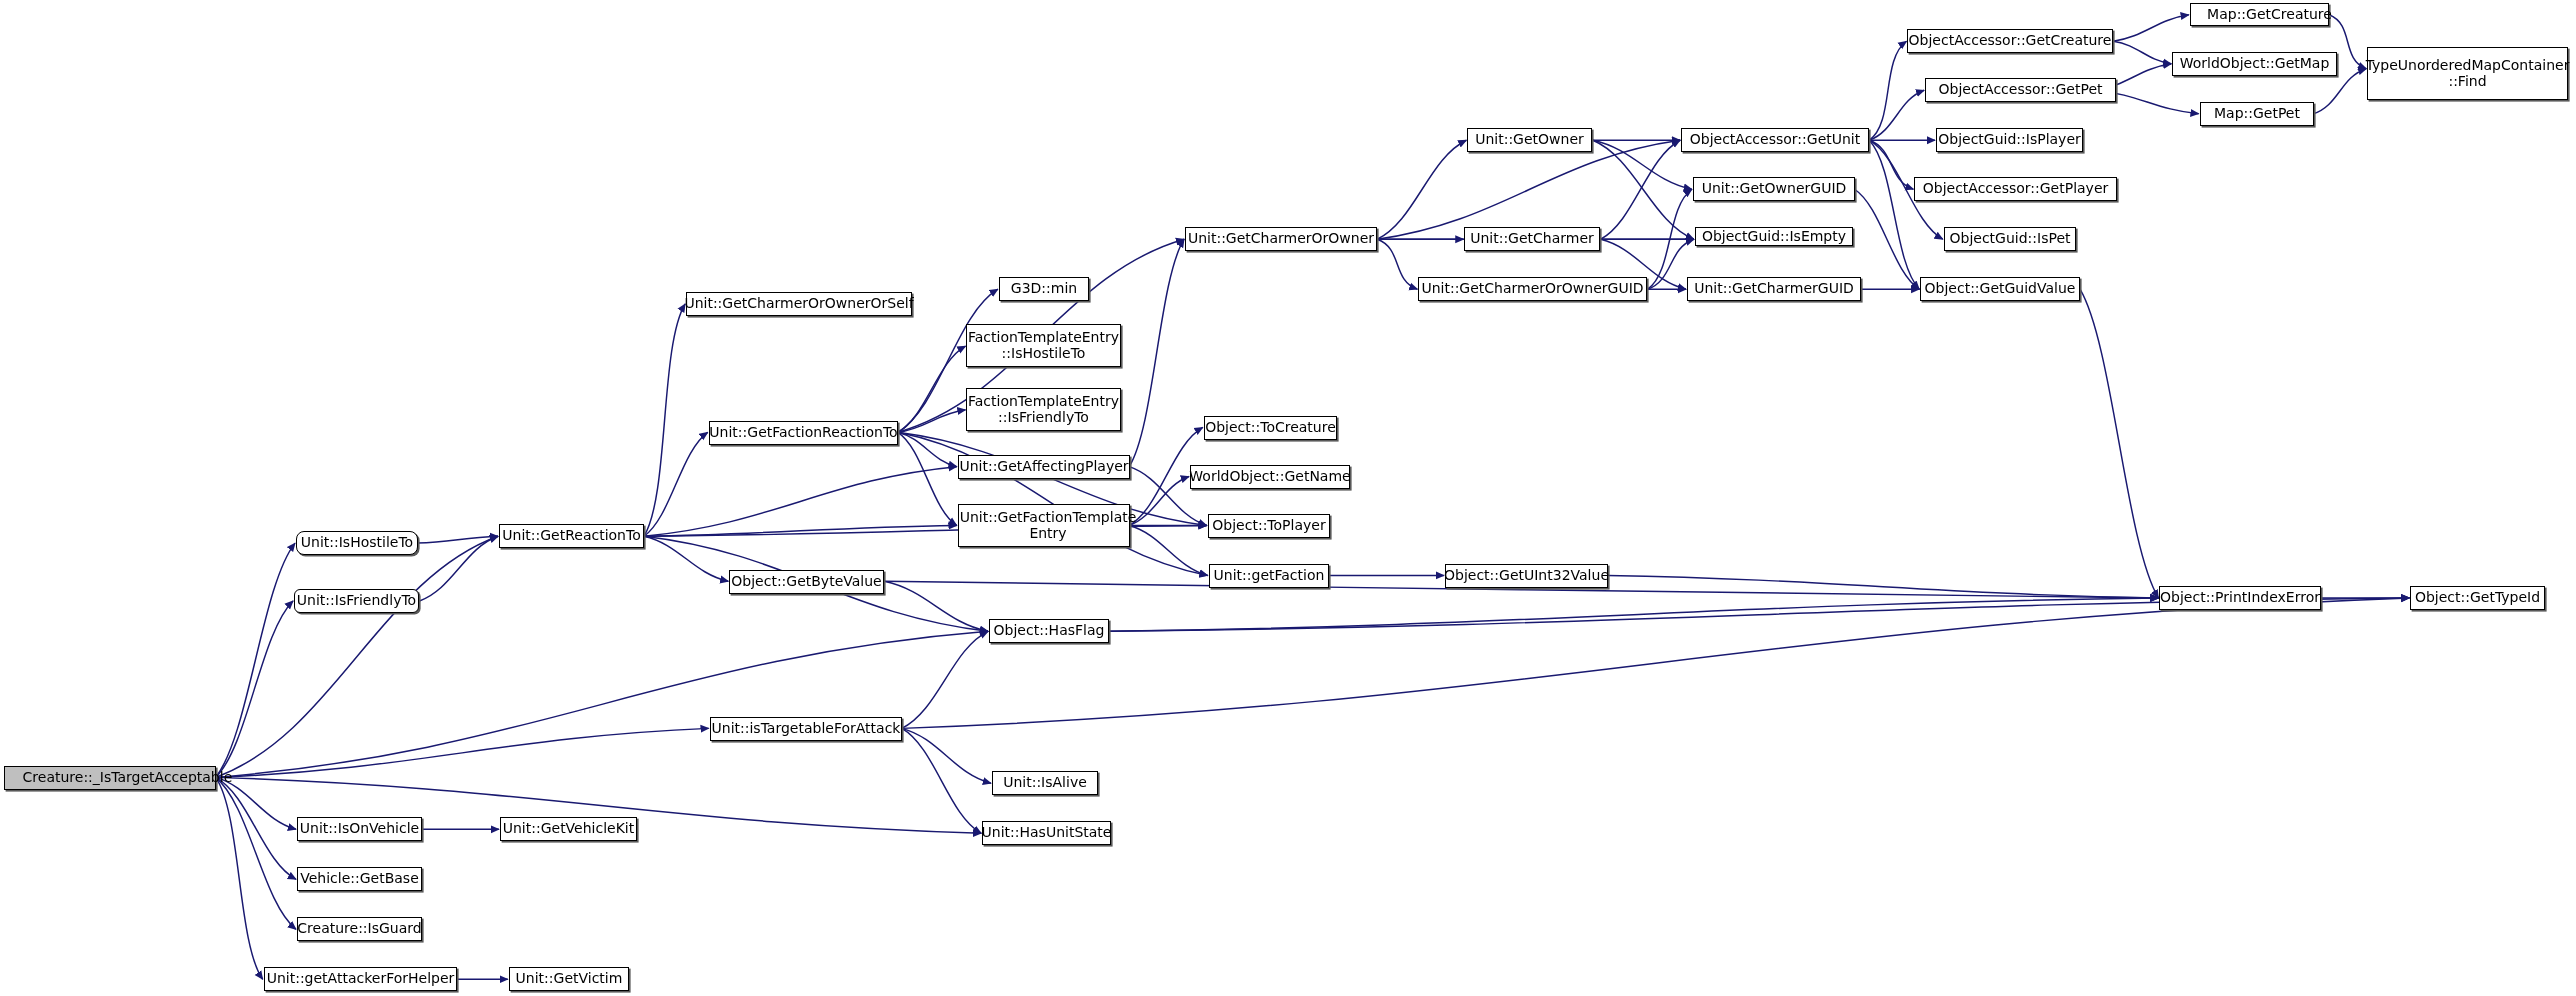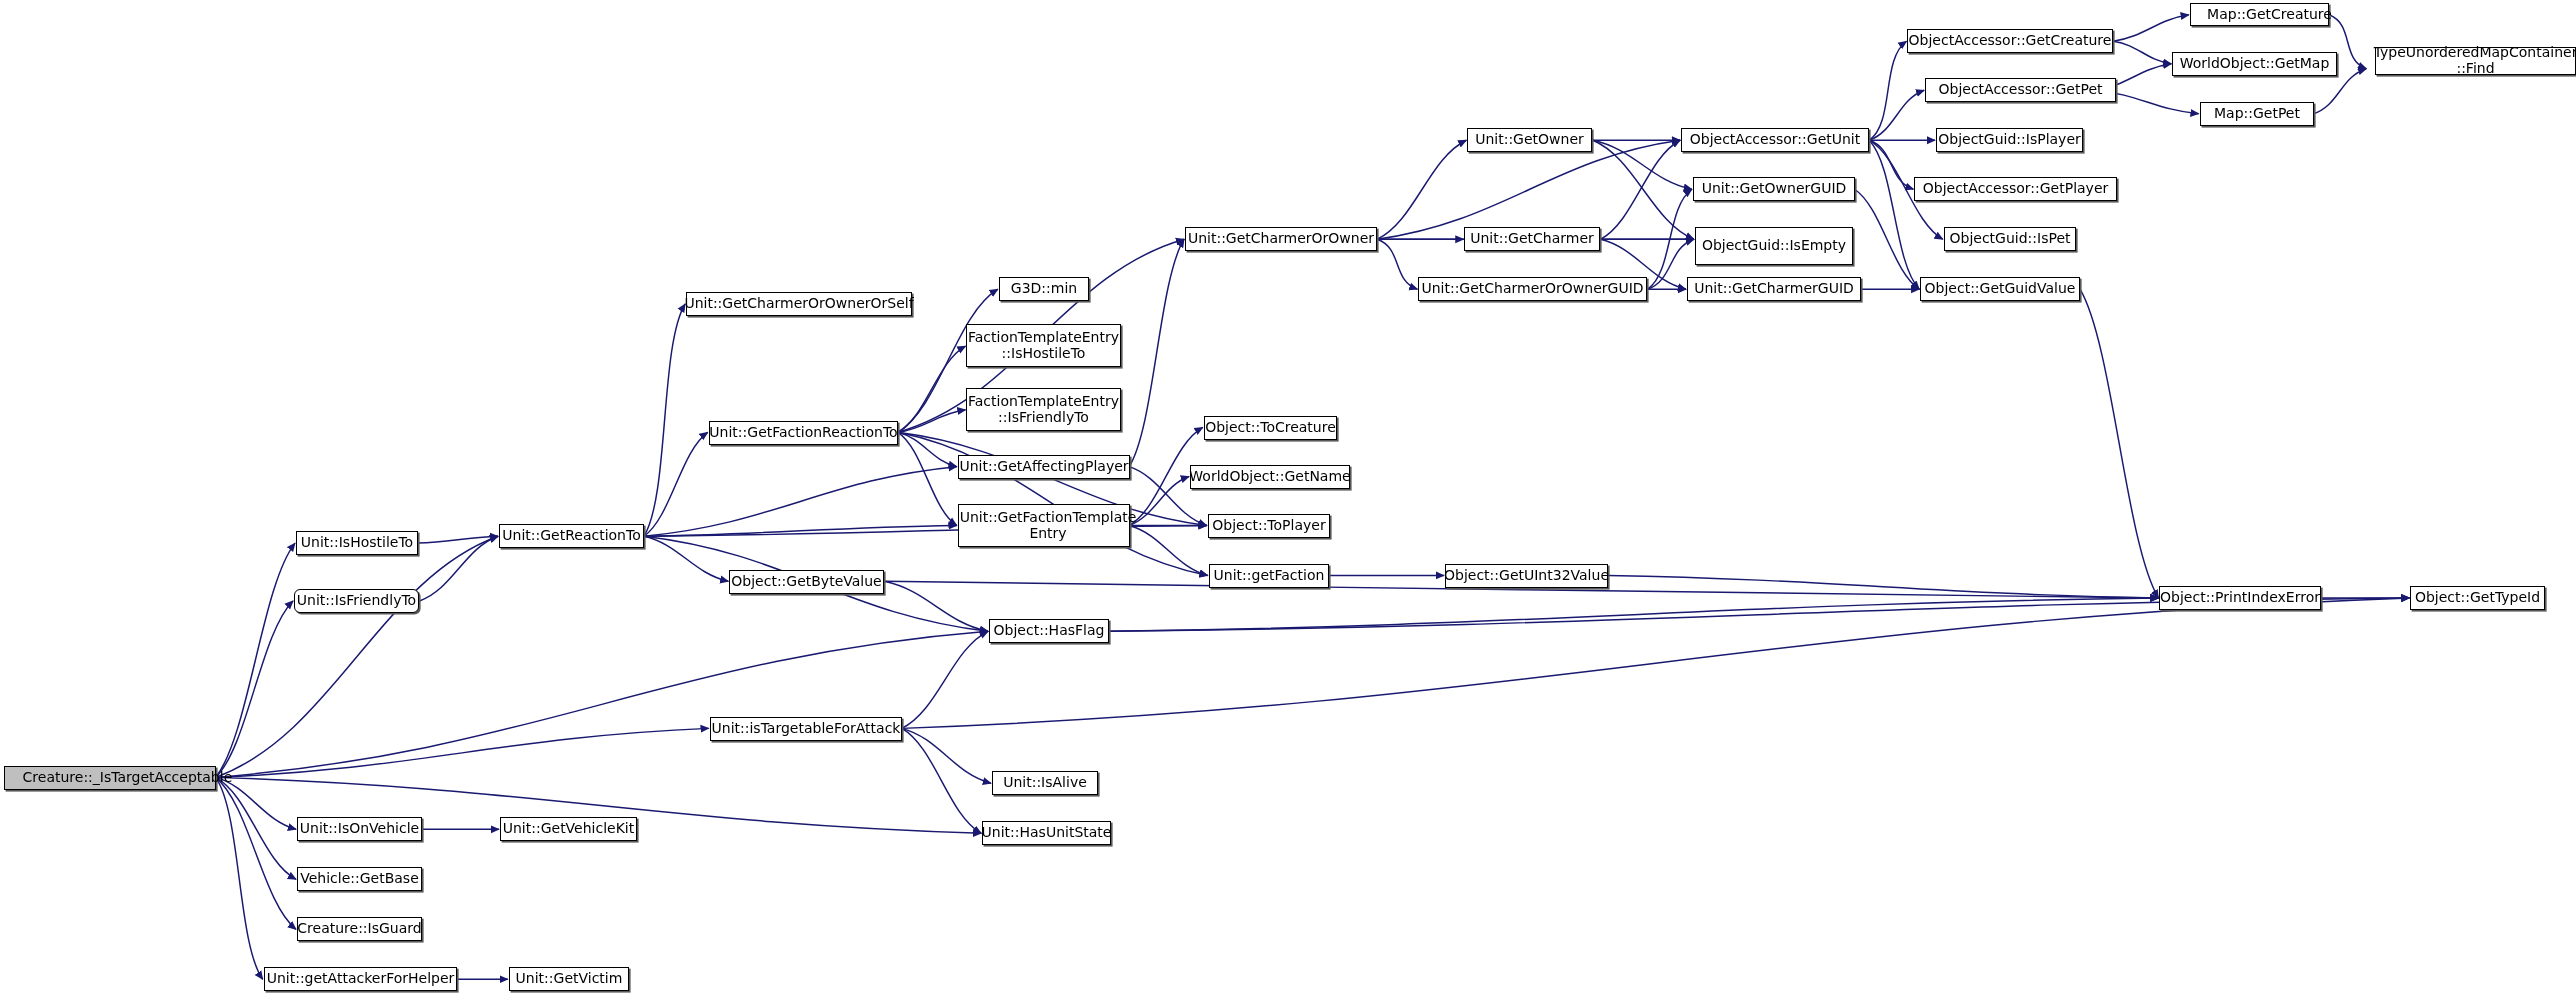--- a/index.html
+++ b/index.html
@@ -93,21 +93,21 @@
       <path d="M2122,295 C2155.6,351.7 2168.4,553.3 2202,610" fill="none" stroke="#191970" stroke-width="1.5" marker-end="url(#ah)"></path>
       <path d="M2156,42 C2188.34,37.14 2200.66,19.86 2233,15" fill="none" stroke="#191970" stroke-width="1.5" marker-end="url(#ah)"></path>
       <path d="M2156,42 C2182,46.14 2189,60.86 2215,65" fill="none" stroke="#191970" stroke-width="1.5" marker-end="url(#ah)"></path>
       <path d="M2138,92 C2170.34,87.14 2182.66,69.86 2215,65" fill="none" stroke="#191970" stroke-width="1.5" marker-end="url(#ah)"></path>
       <path d="M2138,92 C2182.1,96.32 2198.9,111.68 2243,116" fill="none" stroke="#191970" stroke-width="1.5" marker-end="url(#ah)"></path>
       <path d="M2376,15 C2402,24.9 2388,60.1 2414,70" fill="none" stroke="#191970" stroke-width="1.5" marker-end="url(#ah)"></path>
       <path d="M2360,116 C2386,107.72 2388,78.28 2414,70" fill="none" stroke="#191970" stroke-width="1.5" marker-end="url(#ah)"></path>
       <path d="M2368,610 C2405.8,610 2420.2,610 2458,610" fill="none" stroke="#191970" stroke-width="1.5" marker-end="url(#ah)"></path>
     </svg>
 <div class="node root" style="left: 3.9px; top: 766px; width: 212px; height: 23.5px;">Creature::_IsTargetAcceptable</div>
-    <div class="node" style="left: 296px; top: 531px; width: 122px; height: 23.5px;">Unit::IsHostileTo</div>
+    <div class="node" style="left: 296px; top: 531px; width: 122px; height: 23.5px; border-radius: 8px;">Unit::IsHostileTo</div>
     <div class="node" style="left: 294px; top: 589px; width: 125px; height: 23.5px; border-radius: 6px;">Unit::IsFriendlyTo</div>
     <div class="node" style="left: 297px; top: 817px; width: 125px; height: 23.5px;">Unit::IsOnVehicle</div>
     <div class="node" style="left: 297px; top: 867px; width: 125px; height: 23.5px;">Vehicle::GetBase</div>
     <div class="node" style="left: 297px; top: 917px; width: 125px; height: 23.5px;">Creature::IsGuard</div>
     <div class="node" style="left: 264px; top: 967px; width: 193px; height: 23.5px;">Unit::getAttackerForHelper</div>
     <div class="node" style="left: 500px; top: 817px; width: 137px; height: 23.5px;">Unit::GetVehicleKit</div>
     <div class="node" style="left: 509px; top: 967px; width: 120px; height: 23.5px;">Unit::GetVictim</div>
     <div class="node" style="left: 499px; top: 524px; width: 145px; height: 23.5px;">Unit::GetReactionTo</div>
     <div class="node" style="left: 729px; top: 570px; width: 155px; height: 23.5px;">Object::GetByteValue</div>
     <div class="node" style="left: 710px; top: 717px; width: 192px; height: 23.5px;">Unit::isTargetableForAttack</div>
@@ -128,29 +128,29 @@
     <div class="node" style="left: 1190px; top: 465px; width: 160px; height: 23.5px;">WorldObject::GetName</div>
     <div class="node" style="left: 1208px; top: 514px; width: 122px; height: 23.5px;">Object::ToPlayer</div>
     <div class="node" style="left: 1209px; top: 564px; width: 120px; height: 23.5px;">Unit::getFaction</div>
     <div class="node" style="left: 1445px; top: 564px; width: 163px; height: 23.5px;">Object::GetUInt32Value</div>
     <div class="node" style="left: 1185px; top: 227px; width: 192px; height: 23.5px;">Unit::GetCharmerOrOwner</div>
     <div class="node" style="left: 1464px; top: 227px; width: 136px; height: 23.5px;">Unit::GetCharmer</div>
     <div class="node" style="left: 1418px; top: 277px; width: 229px; height: 23.5px;">Unit::GetCharmerOrOwnerGUID</div>
     <div class="node" style="left: 1467px; top: 128px; width: 125px; height: 23.5px;">Unit::GetOwner</div>
     <div class="node" style="left: 1681px; top: 128px; width: 188px; height: 23.5px;">ObjectAccessor::GetUnit</div>
     <div class="node" style="left: 1693px; top: 177px; width: 162px; height: 23.5px;">Unit::GetOwnerGUID</div>
-    <div class="node" style="left: 1695px; top: 227px; width: 158px; height: 38px;">ObjectGuid::IsEmpty</div>
+    <div class="node" style="left: 1695px; top: 227px; width: 158px; height: 19px;">ObjectGuid::IsEmpty</div>
     <div class="node" style="left: 1687px; top: 277px; width: 174px; height: 23.5px;">Unit::GetCharmerGUID</div>
     <div class="node" style="left: 1936px; top: 128px; width: 147px; height: 23.5px;">ObjectGuid::IsPlayer</div>
     <div class="node" style="left: 1914px; top: 177px; width: 203px; height: 23.5px;">ObjectAccessor::GetPlayer</div>
     <div class="node" style="left: 1944px; top: 227px; width: 132px; height: 23.5px;">ObjectGuid::IsPet</div>
     <div class="node" style="left: 1920px; top: 277px; width: 160px; height: 23.5px;">Object::GetGuidValue</div>
     <div class="node" style="left: 1907px; top: 29px; width: 206px; height: 23.5px;">ObjectAccessor::GetCreature</div>
     <div class="node" style="left: 1925px; top: 78px; width: 191px; height: 23.5px;">ObjectAccessor::GetPet</div>
     <div class="node" style="left: 2190px; top: 2.9px; width: 139px; height: 23.5px; padding-left: 20px;">Map::GetCreature</div>
     <div class="node" style="left: 2172px; top: 52px; width: 165px; height: 23.5px;">WorldObject::GetMap</div>
     <div class="node" style="left: 2200px; top: 102px; width: 114px; height: 23.5px;">Map::GetPet</div>
-    <div class="node two-line" style="left: 2367px; top: 47px; width: 201px; height: 28px; margin-left: 8px;">TypeUnorderedMapContainer
+    <div class="node two-line" style="left: 2367px; top: 47px; width: 201px; height: 53px;">TypeUnorderedMapContainer
 ::Find</div>
     <div class="node" style="left: 2159px; top: 586px; width: 162px; height: 23.5px;">Object::PrintIndexError</div>
     <div class="node" style="left: 2410px; top: 586px; width: 135px; height: 23.5px;">Object::GetTypeId</div>
   </div>
 
 
 </body></html>

